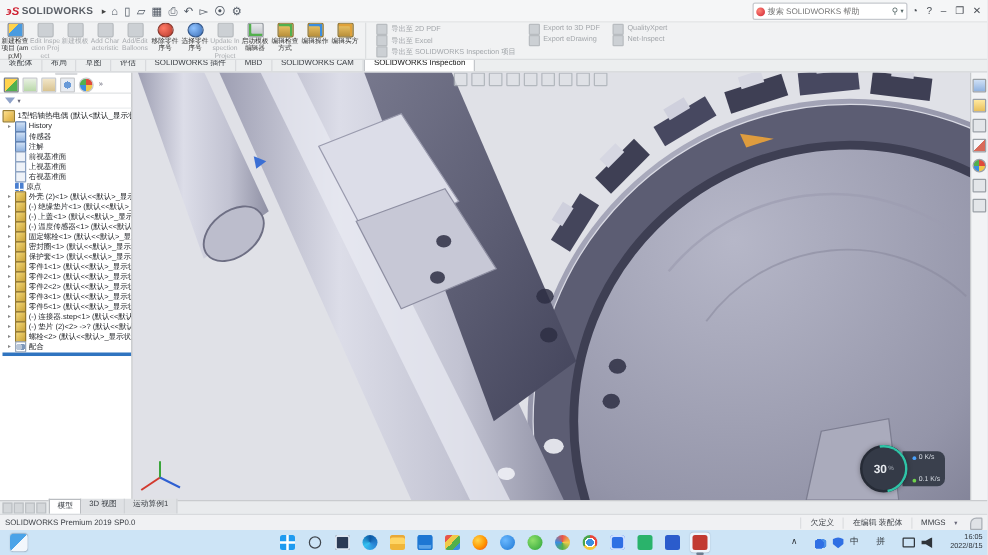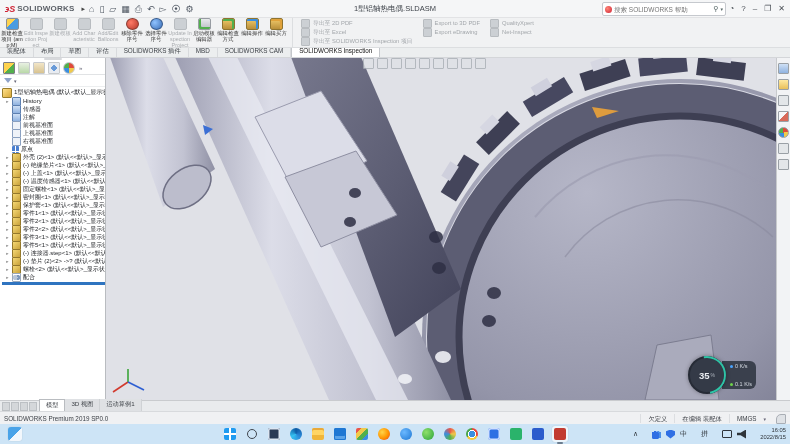--- a/index.html
+++ b/index.html
@@ -186,21 +186,20 @@
       <span class="qico">⎙</span>
 
       <span class="qico">↶</span>
 
       <span class="qico">▻</span>
 
       <span class="qico">⦿</span>
 
       <span class="qico">⚙</span>
     </div>
-  <div class="doc-title">1型铝轴热电偶.SLDASM</div>
   <div class="search-box">
     <span class="swmark"></span>
     <input placeholder="搜索 SOLIDWORKS 帮助" style="">
     <span class="mag">⚲</span>
     <span class="caret">▾</span>
   </div>
   <div class="winctl">
 
       <span>◔</span>
 
@@ -627,21 +626,21 @@
 </div>
 
 <svg class="triad" width="40" height="30">
   <line x1="18" y1="14" x2="3" y2="24" stroke="#d23a2e" stroke-width="1.6"></line>
   <line x1="18" y1="14" x2="18" y2="1" stroke="#3aa53a" stroke-width="1.6"></line>
   <line x1="18" y1="14" x2="34" y2="22" stroke="#2e5fd2" stroke-width="1.6"></line>
 </svg>
 
 <div class="zoombadge">
   <div class="zb-circle">
-    <span class="zb-text">35</span>
+    <span class="zb-text">30</span>
     <span class="zb-unit">%</span>
   </div>
   <div class="netpill">
     <div class="netrow">
       <span class="netdot up"></span>
       <span class="nettext">0 K/s</span>
     </div>
     <div class="netrow">
       <span class="netdot down"></span>
       <span class="nettext">0.1 K/s</span>

